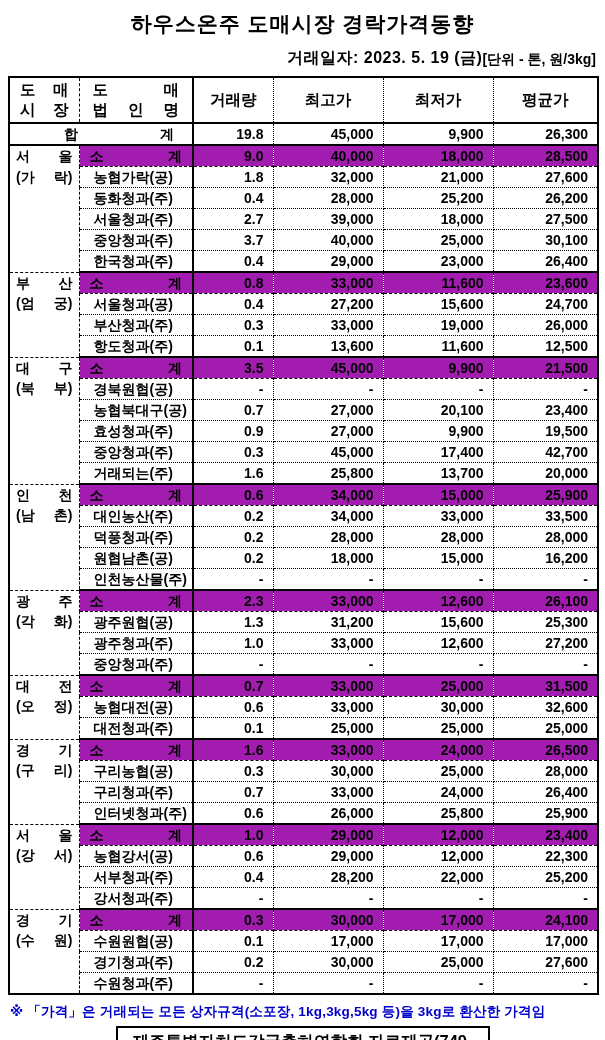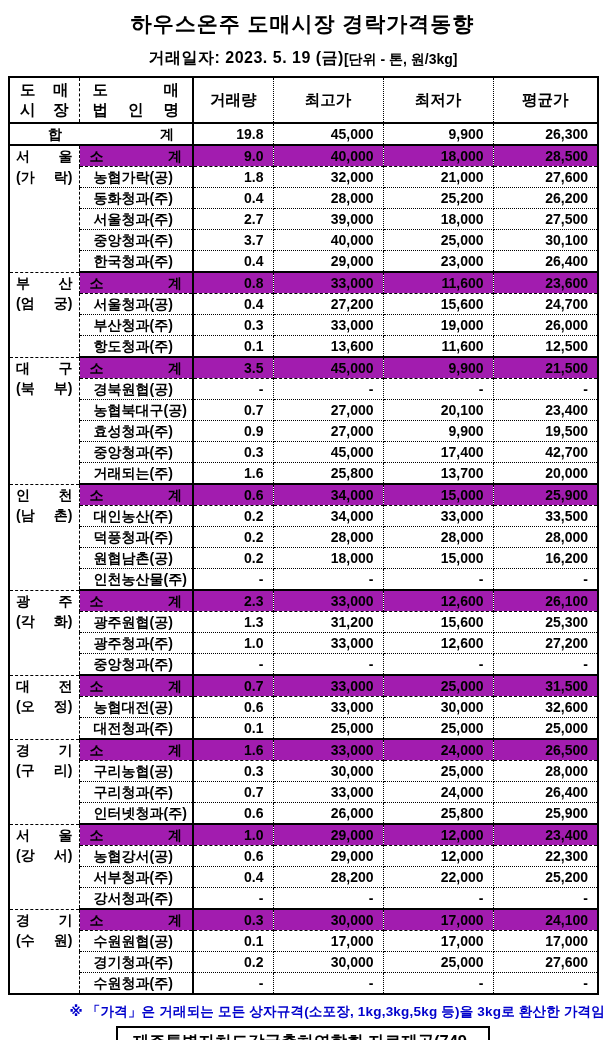--- a/index.html
+++ b/index.html
@@ -16,21 +16,21 @@
 
   .title {
     margin: 10px 0 10px;
     text-align: center;
     font-size: 21px;
     letter-spacing: 1px;
     font-weight: 800;
   }
   .meta {
     display: flex;
-    justify-content: center;
+    justify-content: flex-end;
     align-items: flex-end;
     padding: 0 9px 0 10px;
     margin-bottom: 7px;
   }
   .meta .date { font-size: 16px; letter-spacing: 0.5px; }
   .meta .unit { font-size: 14px; }
 
   table.price {
     width: 589px;
     margin: 0 8px;
@@ -75,38 +75,37 @@
     overflow: hidden;
   }
   td.c-market {
     border-right: 1px dashed #000;
     border-bottom: 2px solid #000;
     vertical-align: top;
     padding: 0 6px;
     background: #fff;
   }
   td.c-market div { line-height: 20.7px; }
-  td.c-label { border-right: 2px solid #000; padding: 0 18px 0 38px; }
+  td.c-label { border-right: 2px solid #000; padding: 0 18px 0 54px; }
   td.c-name  { border-right: 2px solid #000; text-align: left; padding-left: 14px; }
   td.c-name.spread { padding: 0 10px; }
   td.c-num   { border-right: 1px dotted #000; text-align: right; padding-right: 9px; }
   td.c-last  { border-right: none; }
 
   tr.total-row td { border-bottom: 2px solid #000; }
   tr.subtotal td { background: #a21caf; border-bottom: 1px dashed #000; }
   tr.subtotal td.c-market { background: #fff; }
   tr.group-end td { border-bottom: 2px solid #000; }
 
   .footnote {
     margin: 8px 0 0 10px;
     font-size: 13.5px;
     color: #0000CC;
     letter-spacing: 0.2px;
     white-space: nowrap;
-    text-align: right;
   }
   .source-box {
     width: 374px;
     margin: 5px auto 0;
     border: 2px solid #000;
     text-align: center;
     font-size: 16.5px;
     padding: 3px 0 4px;
   }
 </style>

